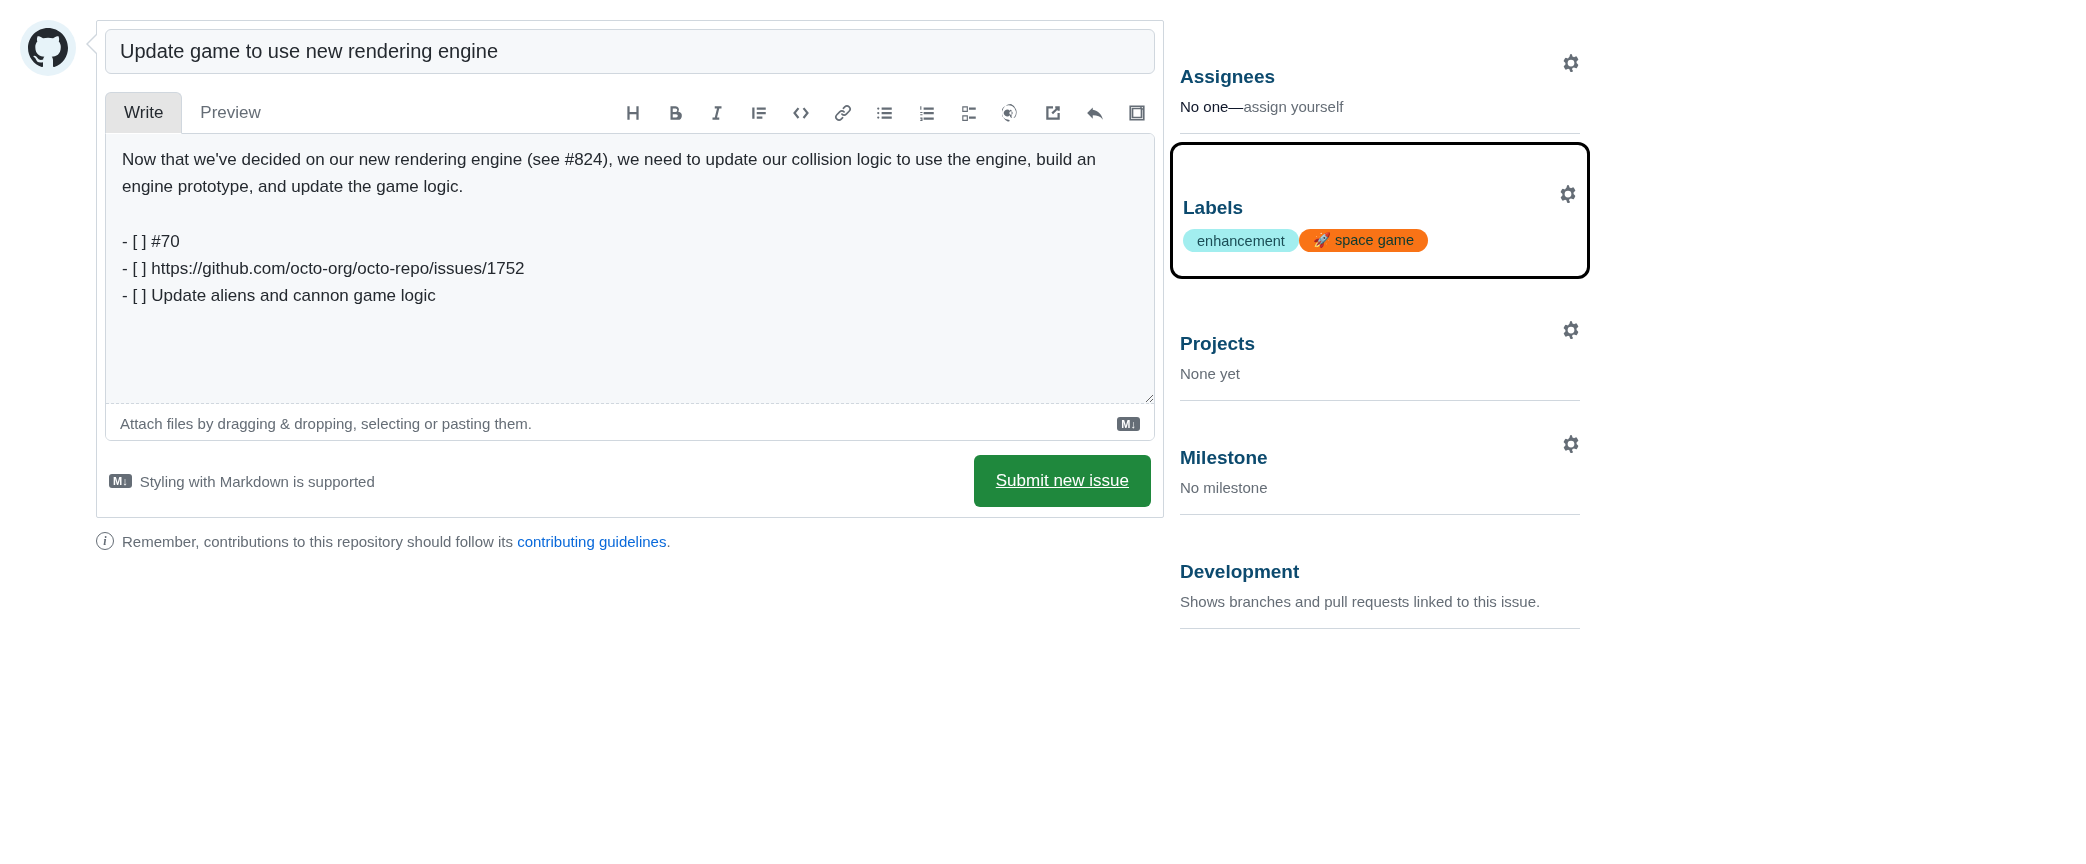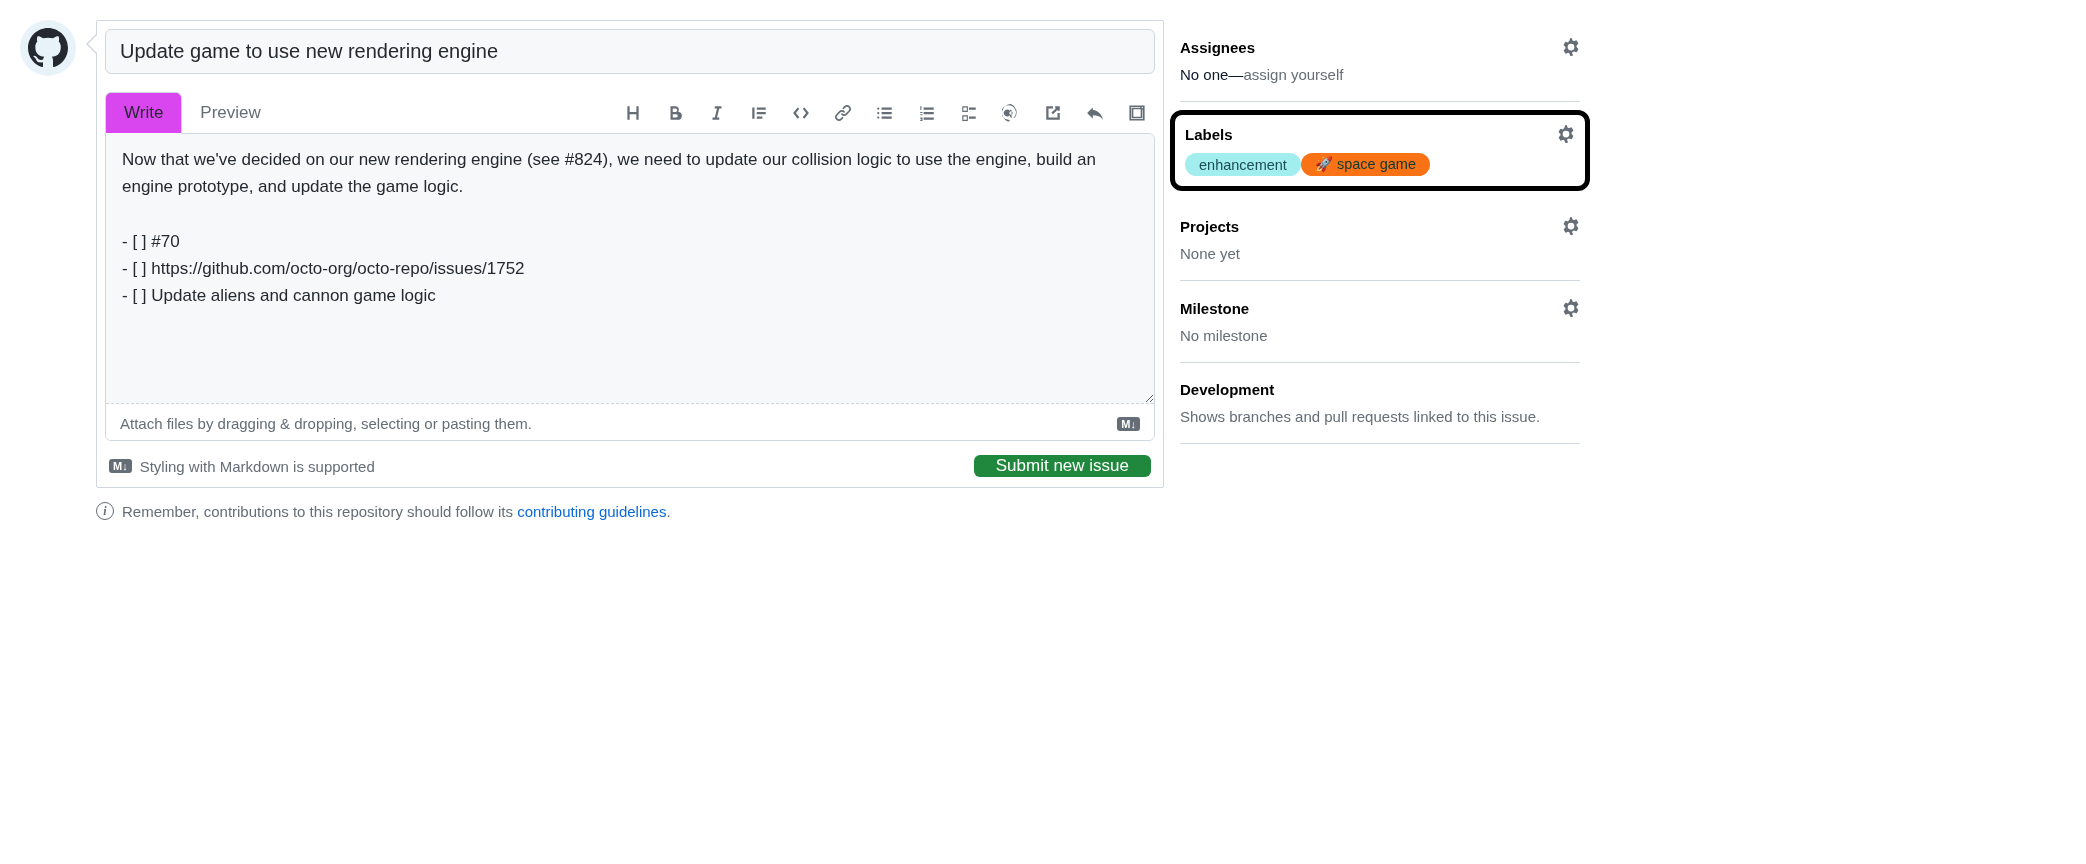--- a/index.html
+++ b/index.html
@@ -87,21 +87,21 @@
       padding: 10px 18px;
       font-size: 17px;
       color: #656d76;
       background: transparent;
       border: none;
       cursor: pointer;
       border-radius: 6px 6px 0 0;
     }
     .tab.active {
       color: #24292f;
-      background: #d946ef;
+      background: #e5e5e5;
       border: 1px solid #d0d7de;
       border-bottom-color: #fff;
       margin-bottom: -1px;
     }
     .toolbar {
       display: flex;
       gap: 18px;
       align-items: center;
       padding-right: 6px;
     }
@@ -161,25 +161,26 @@
       font-size: 15px;
       color: #656d76;
       display: flex;
       align-items: center;
       gap: 8px;
     }
     .submit-btn {
       background: #1f883d;
       color: #fff;
       border: none;
-      padding: 1px 22px;
+      padding: 16px 22px;
       font-size: 17px;
       font-weight: 500;
       border-radius: 6px;
       cursor: pointer;
+      text-decoration: underline;
     }
     .contribute-note {
       margin-top: 14px;
       font-size: 15px;
       color: #656d76;
       display: flex;
       align-items: center;
       gap: 8px;
     }
     .contribute-note a { color: #0969da; text-decoration: none; }
@@ -204,36 +205,37 @@
       border-bottom: 1px solid #d0d7de;
     }
     .side-header {
       display: flex;
       justify-content: space-between;
       align-items: center;
       margin-bottom: 10px;
     }
     .side-title {
       font-weight: 600;
-      color: #000000;
-      font-size: 15px;
+      color: #0c4a6e;
+      font-size: 19px;
+      margin-top: 28px;
     }
     .gear {
       width: 18px; height: 18px;
       color: #656d76;
       cursor: pointer;
     }
     .gear svg { width: 100%; height: 100%; fill: currentColor; }
     .side-body { color: #656d76; font-size: 15px; }
     .side-body .dark { color: #0f172a; }
     .side-body a { color: #656d76; text-decoration: none; }
     .labels-hl {
-      border: 5px solid #000000;
+      border: 3px solid #000000;
       border-radius: 12px;
-      padding: 10px 10px;
+      padding: 24px 10px;
       margin: 8px -10px;
     }
     .label-pills { display: flex; flex-wrap: wrap; margin-top: 8px; }
     .pill {
       padding: 3px 14px;
       border-radius: 14px;
       font-size: 14.5px;
       font-weight: 500;
       display: inline-flex;
       align-items: center;

